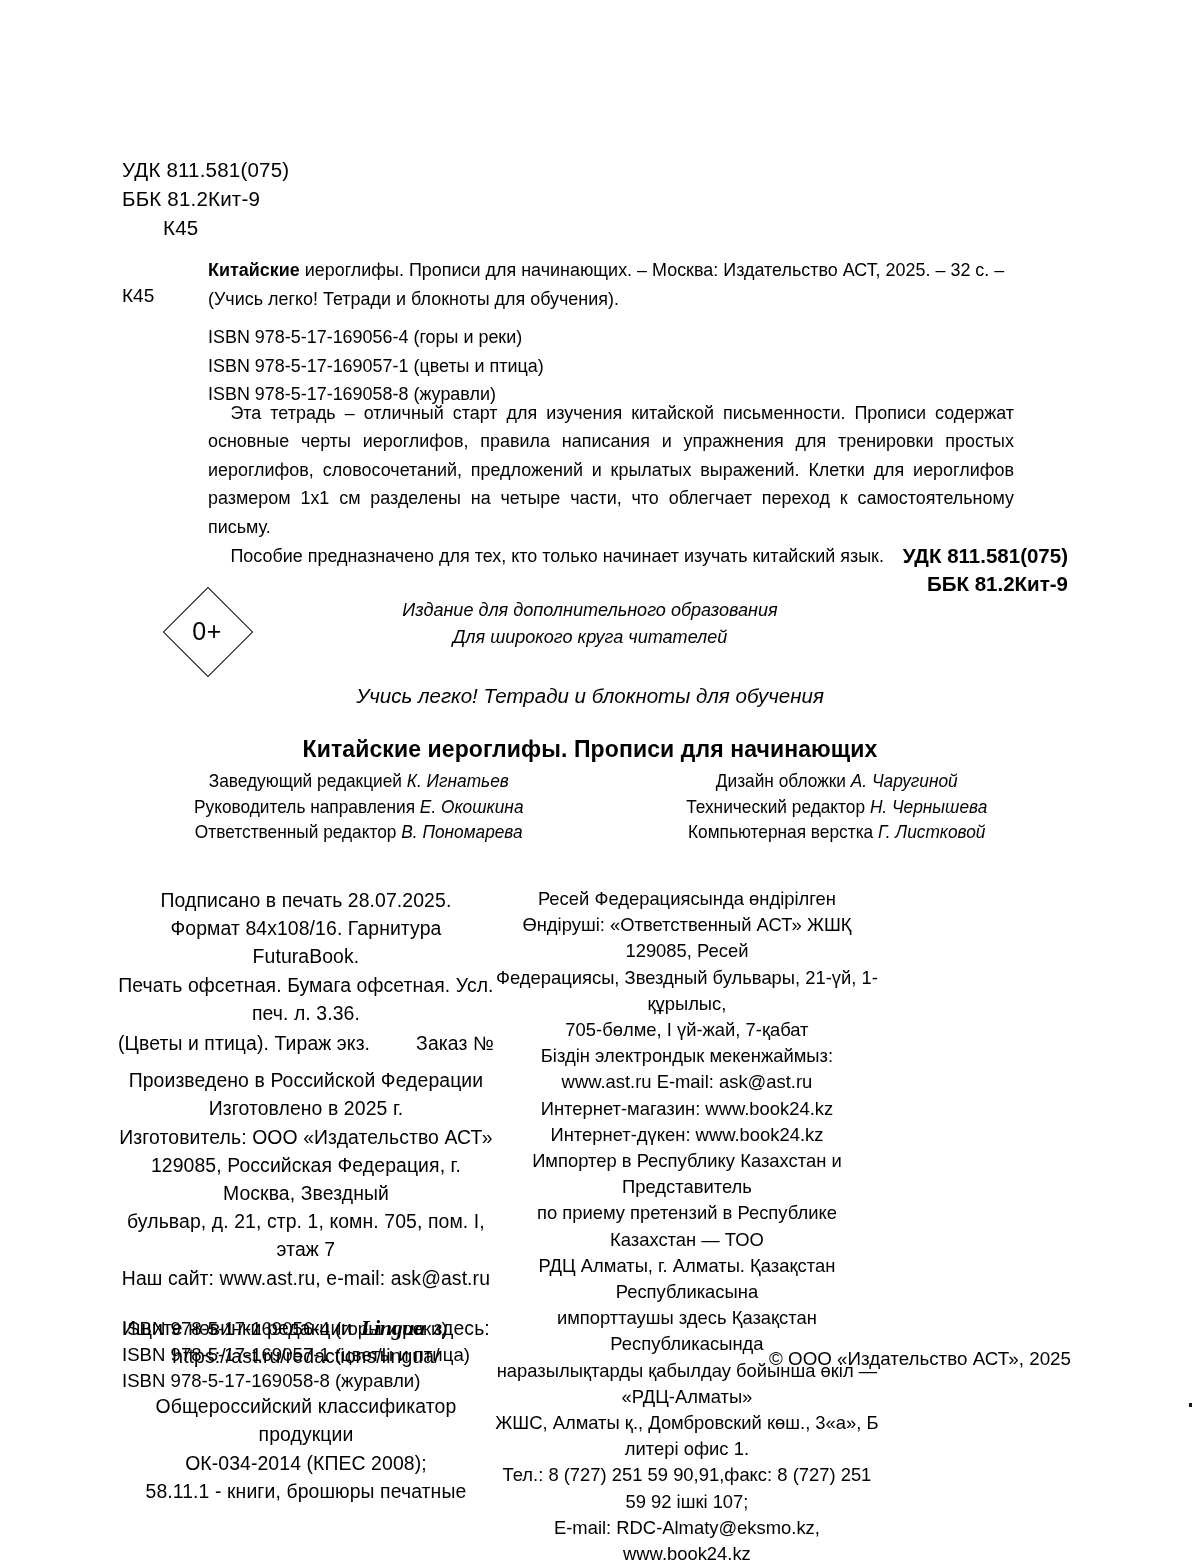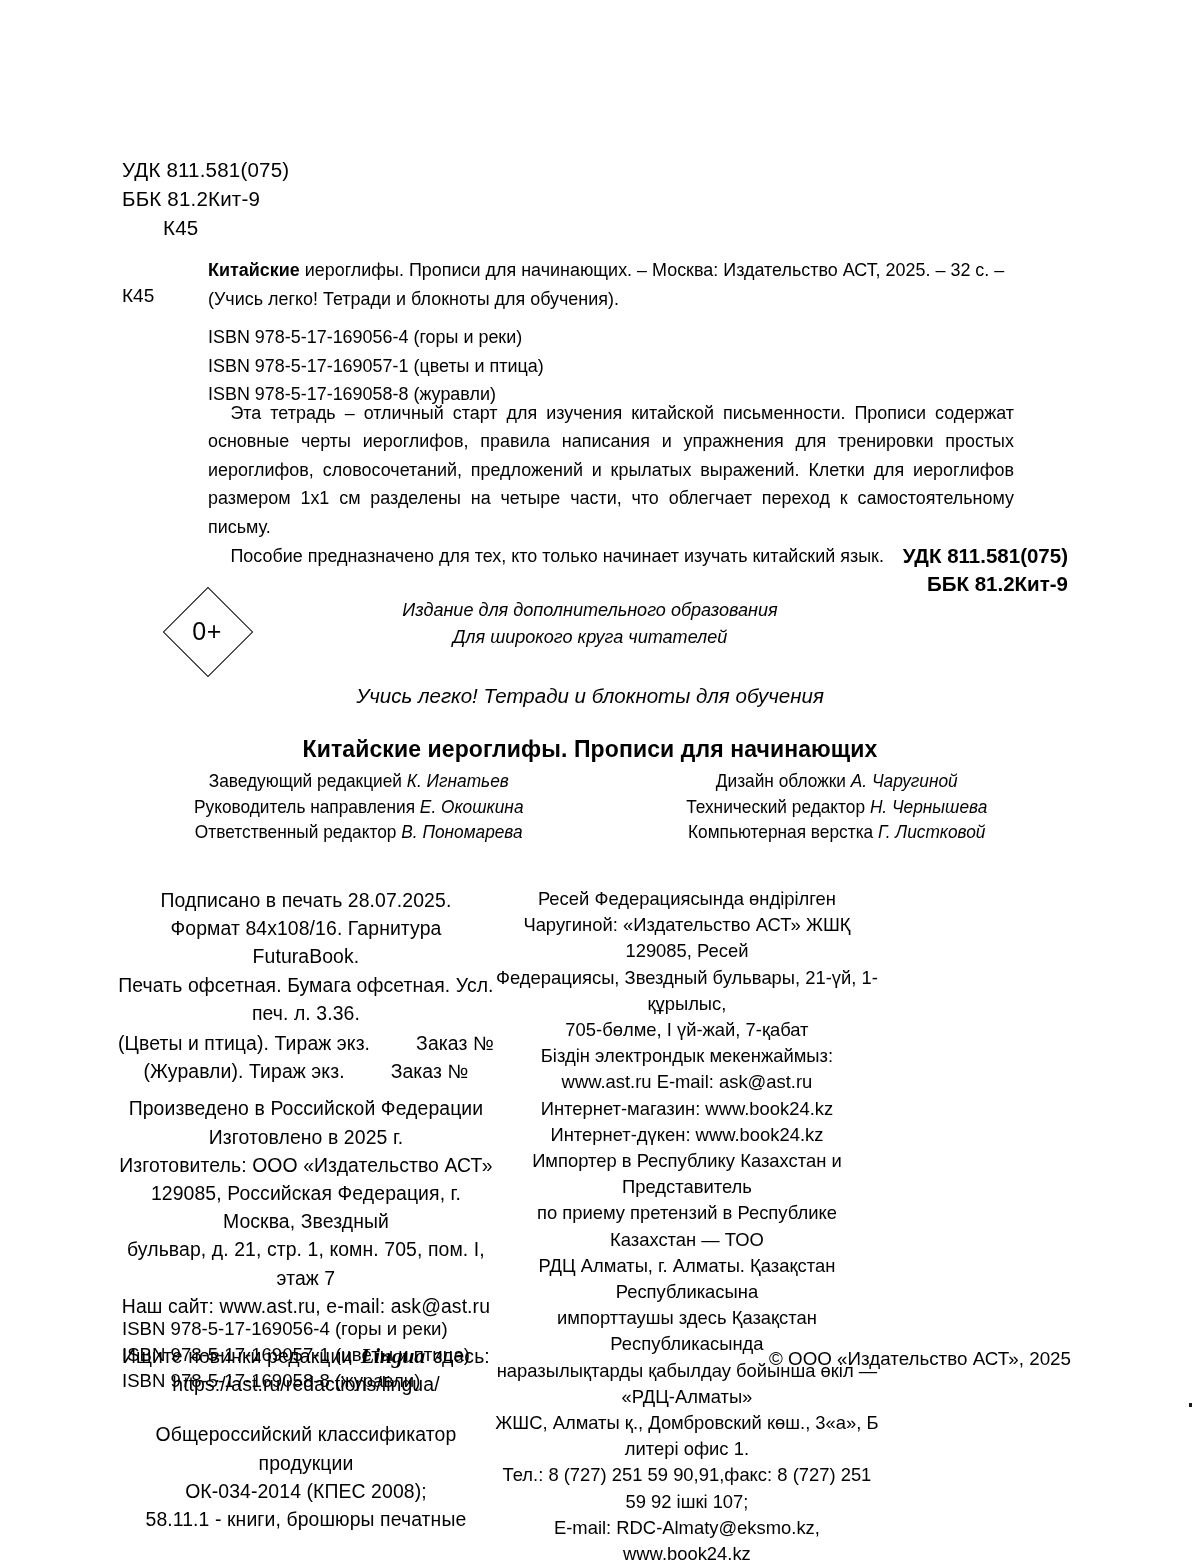--- a/index.html
+++ b/index.html
@@ -305,23 +305,20 @@
       <div id="print-head">
         <div class="print-line">Подписано в печать 28.07.2025.</div>
         <div class="print-line">Формат 84х108/16. Гарнитура FuturaBook.</div>
         <div class="print-line">Печать офсетная. Бумага офсетная. Усл. печ. л. 3.36.</div>
       </div>
 
       <div id="print-runs">
         <div class="print-line">
           <span class="run-row"><span class="run-label">(Цветы и птица). Тираж экз.</span><span class="run-order">Заказ №</span></span>
         </div>
-        <div class="print-line">
-          <span class="run-row"><span class="run-label">(Журавли). Тираж экз.</span><span class="run-order">Заказ №</span></span>
-        </div>
       </div>
 
       <div id="producer-block">
         <div class="print-line">Произведено в Российской Федерации</div>
         <div class="print-line">Изготовлено в 2025 г.</div>
         <div class="print-line">Изготовитель: ООО «Издательство АСТ»</div>
         <div class="print-line">129085, Российская Федерация, г. Москва, Звездный</div>
         <div class="print-line">бульвар, д. 21, стр. 1, комн. 705, пом. I, этаж 7</div>
         <div class="print-line">Наш сайт: www.ast.ru, e-mail: ask@ast.ru</div>
       </div>
@@ -334,21 +331,21 @@
       <div id="okp-block">
         <div class="print-line">Общероссийский классификатор продукции</div>
         <div class="print-line">ОК-034-2014 (КПЕС 2008);</div>
         <div class="print-line">58.11.1 - книги, брошюры печатные</div>
       </div>
 
     </div>
 
     <div id="kz-col">
       <div class="kz-line">Ресей Федерациясында өндірілген</div>
-      <div class="kz-line">Чаругиной: «Издательство АСТ» ЖШҚ 129085, Ресей</div>
+      <div class="kz-line">Өндіруші: «Ответственный АСТ» ЖШҚ 129085, Ресей</div>
       <div class="kz-line">Федерациясы, Звездный бульвары, 21-үй, 1-құрылыс,</div>
       <div class="kz-line">705-бөлме, I үй-жай, 7-қабат</div>
       <div class="kz-line">Біздін электрондык мекенжаймыз:</div>
       <div class="kz-line">www.ast.ru  E-mail: ask@ast.ru</div>
       <div class="kz-line">Интернет-магазин: www.book24.kz</div>
       <div class="kz-line">Интернет-дүкен: www.book24.kz</div>
       <div class="kz-line">Импортер в Республику Казахстан и Представитель</div>
       <div class="kz-line">по приему претензий в Республике Казахстан — ТОО</div>
       <div class="kz-line">РДЦ Алматы, г. Алматы. Қазақстан Республикасына</div>
       <div class="kz-line">импорттаушы здесь Қазақстан Республикасында</div>

